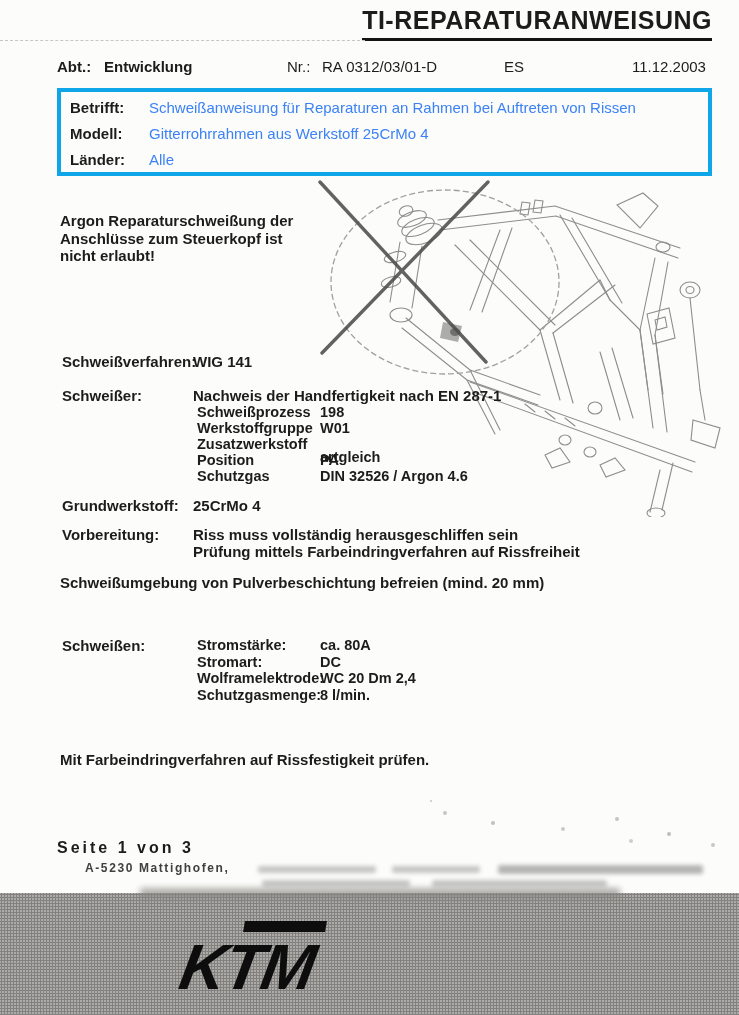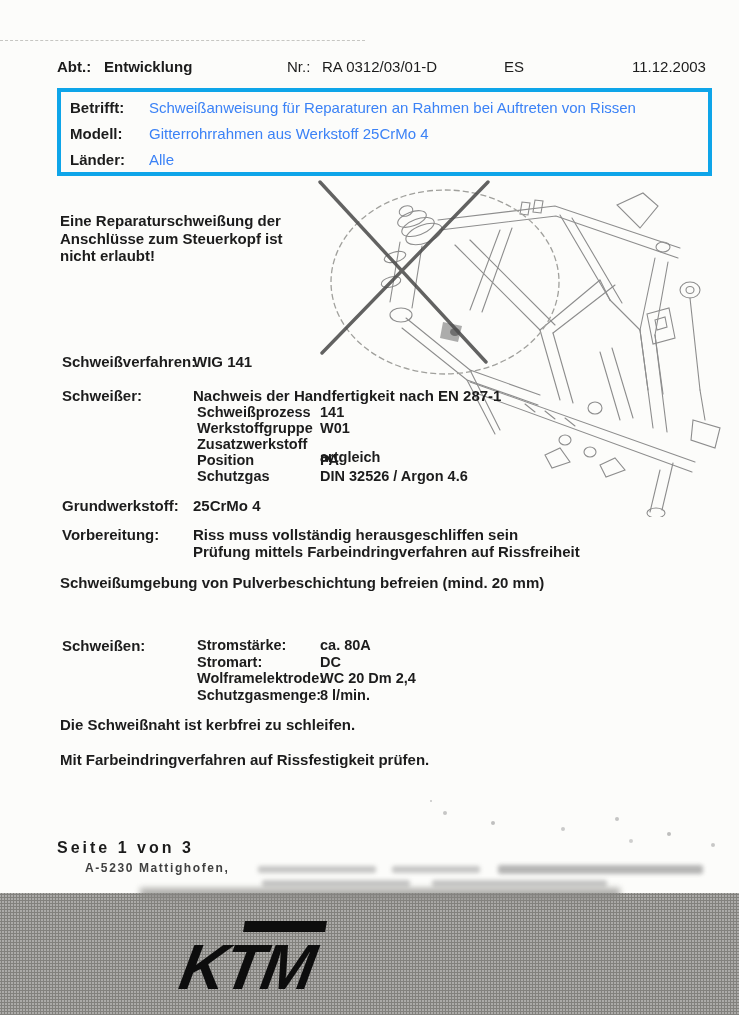--- a/index.html
+++ b/index.html
@@ -59,20 +59,21 @@
   }
   .band::before{content:"";position:absolute;left:140px;top:-5px;width:480px;height:11px;
     background:#878682;filter:blur(3px);opacity:.65;}
   .ktm{position:absolute;left:175px;top:26px;}
 </style>
 </head>
 <body>
 
 <div class="page">
 
+  <div class="title">TI-REPARATURANWEISUNG</div>
   <div class="scanline"></div>
   <div class="meta">
     <span class="m-abt">Abt.:</span>
     <span class="m-abtv">Entwicklung</span>
     <span class="m-nr">Nr.:</span>
     <span class="m-nrv">RA 0312/03/01-D</span>
     <span class="m-es">ES</span>
     <span class="m-date">11.12.2003</span>
   </div>
 
@@ -85,21 +86,21 @@
       <span class="lab">Modell:</span>
       <span class="val">Gitterrohrrahmen aus Werkstoff 25CrMo 4</span>
     </div>
     <div class="row r2">
       <span class="lab">Länder:</span>
       <span class="val">Alle</span>
     </div>
   </div>
 
   <div class="warning">
-    <div>Eine Reparaturschweißung der</div>
+    <div>Argon Reparaturschweißung der</div>
     <div>Anschlüsse zum Steuerkopf ist</div>
     <div>nicht erlaubt!</div>
   </div>
 
   <svg class="drawing" width="434" height="345" viewBox="0 0 434 345">
     <g stroke="#8d8d8d" stroke-width="1.1" fill="none" stroke-linecap="round">
 
       <ellipse cx="101" cy="39" rx="7" ry="5" transform="rotate(-20 101 39)"></ellipse>
       <ellipse cx="107" cy="47" rx="15" ry="7" transform="rotate(-20 107 47)"></ellipse>
       <ellipse cx="113" cy="55" rx="17" ry="8" transform="rotate(-20 113 55)"></ellipse>
@@ -183,21 +184,21 @@
       <line x1="183" y1="10" x2="17" y2="181"></line>
     </g>
   </svg>
 
   <span class="abs l1 b15" style="top:353px">Schweißverfahren:</span>
   <span class="abs l2 b15" style="top:353px">WIG  141</span>
 
   <span class="abs l1 b15" style="top:387px">Schweißer:</span>
   <span class="abs l2 b15" style="top:387px">Nachweis der Handfertigkeit nach EN 287-1</span>
   <span class="abs l3 b14" style="top:404px">Schweißprozess</span>
-  <span class="abs l4 b14" style="top:404px">141</span>
+  <span class="abs l4 b14" style="top:404px">198</span>
   <span class="abs l3 b14" style="top:420px">Werkstoffgruppe</span>
   <span class="abs l4 b14" style="top:420px">W01</span>
   <span class="abs l3 b14" style="top:436px">Zusatzwerkstoff</span>
   <span class="abs l4 b14" style="top:449px">artgleich</span>
   <span class="abs l3 b14" style="top:452px">Position</span>
   <span class="abs l4 b14" style="top:452px">PA</span>
   <span class="abs l3 b14" style="top:468px">Schutzgas</span>
   <span class="abs l4 b14" style="top:468px">DIN 32526 / Argon 4.6</span>
 
   <span class="abs l1 b15" style="top:497px">Grundwerkstoff:</span>
@@ -212,21 +213,20 @@
   <span class="abs l1 b15" style="top:637px">Schweißen:</span>
   <span class="abs l3 b14" style="top:637px">Stromstärke:</span>
   <span class="abs l4 b14" style="top:637px">ca. 80A</span>
   <span class="abs l3 b14" style="top:654px">Stromart:</span>
   <span class="abs l4 b14" style="top:654px">DC</span>
   <span class="abs l3 b14" style="top:670px">Wolframelektrode:</span>
   <span class="abs l4 b14" style="top:670px">WC 20 Dm 2,4</span>
   <span class="abs l3 b14" style="top:687px">Schutzgasmenge:</span>
   <span class="abs l4 b14" style="top:687px">8 l/min.</span>
 
-  <span class="abs b15" style="left:60px;top:716px">Die Schweißnaht ist kerbfrei zu schleifen.</span>
   <span class="abs b15" style="left:60px;top:751px">Mit Farbeindringverfahren auf Rissfestigkeit prüfen.</span>
 
   <div class="speckles"></div>
   <div class="page-num">Seite 1 von 3</div>
   <div class="address">A-5230 Mattighofen,</div>
   <div class="smudge" style="left:258px;top:866px;width:118px"></div>
   <div class="smudge" style="left:392px;top:866px;width:88px"></div>
   <div class="smudge" style="left:498px;top:865px;width:205px;height:9px;opacity:.65"></div>
   <div class="smudge" style="left:262px;top:880px;width:148px"></div>
   <div class="smudge" style="left:432px;top:880px;width:175px"></div>

